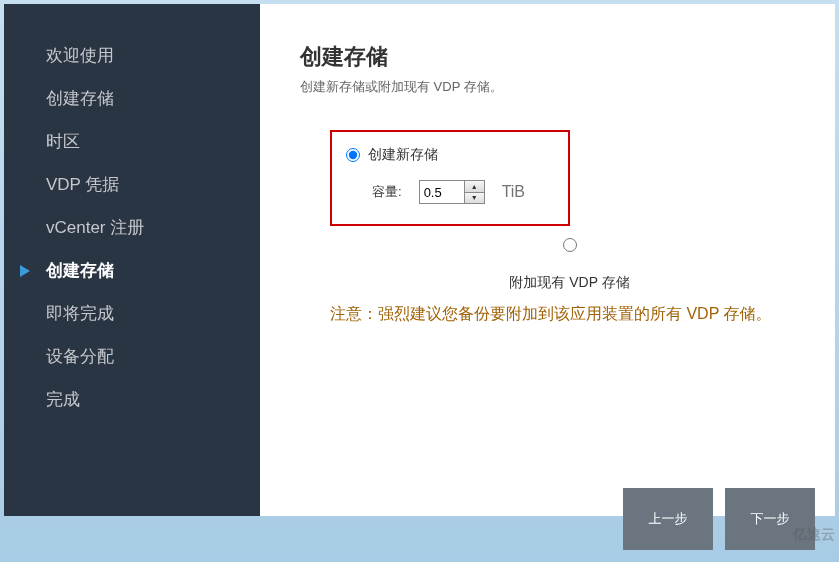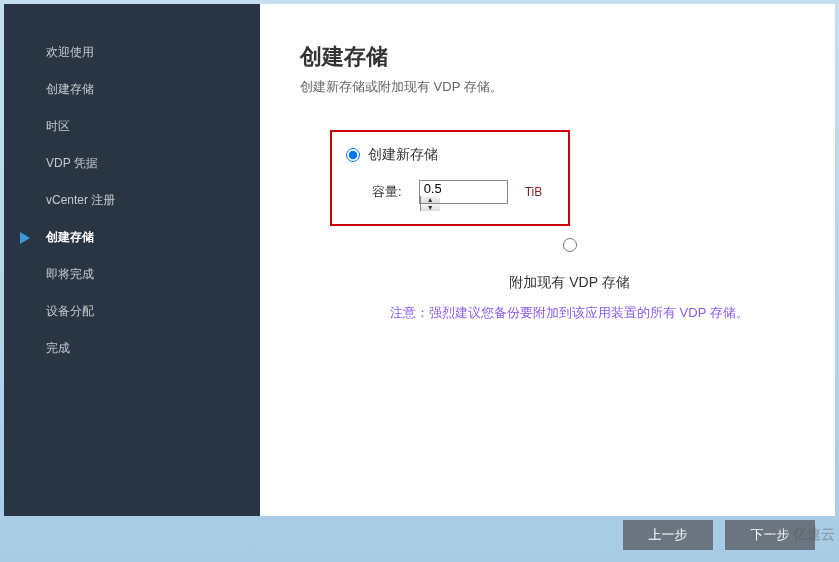--- a/index.html
+++ b/index.html
@@ -27,21 +27,21 @@
     
     .sidebar {
       width: 256px;
       background: #2a3544;
       padding: 30px 0;
     }
     
     .sidebar-item {
       padding: 10px 42px;
       color: #c5c8cc;
-      font-size: 12px;
+      font-size: 17px;
       cursor: pointer;
       position: relative;
     }
     
     .sidebar-item.active {
       color: #ffffff;
       font-weight: bold;
     }
     
     .sidebar-item.active::before {
@@ -120,23 +120,22 @@
     
     .capacity-label {
       font-size: 13px;
       color: #333333;
     }
     
     .stepper {
       display: flex;
       border: 1px solid #888888;
       height: 24px;
-      width: 89px;
+      width: 66px;
       background: #ffffff;
-      flex-direction: column;
     }
     
     .stepper-input {
       width: 44px;
       border: none;
       padding: 0 4px;
       font-size: 13px;
       outline: none;
     }
     
@@ -158,52 +157,51 @@
       font-size: 7px;
       color: #333;
       padding: 0;
     }
     
     .stepper-btn:first-child {
       border-bottom: 1px solid #888888;
     }
     
     .unit-label {
-      font-size: 12px;
-      color: #7f1d1d;
+      font-size: 16px;
+      color: #737373;
     }
     
     .attach-row {
       display: flex;
       align-items: center;
       gap: 22px;
       margin-left: 14px;
       margin-bottom: 12px;
       flex-direction: column;
     }
     
     .note-text {
-      font-size: 13px;
-      color: #8b5cf6;
-      margin-left: 60px;
+      font-size: 16px;
+      color: #a16207;
     }
     
     .button-bar {
       position: absolute;
       bottom: 12px;
       right: 24px;
       display: flex;
       gap: 12px;
     }
     
     .nav-button {
       background: #6a7580;
       color: #ffffff;
       border: none;
-      padding: 6px 0;
+      padding: 22px 0;
       width: 90px;
       font-size: 13px;
       cursor: pointer;
       font-family: Liberation Serif, serif;
     }
     
     .watermark {
       position: absolute;
       bottom: 18px;
       right: 4px;

